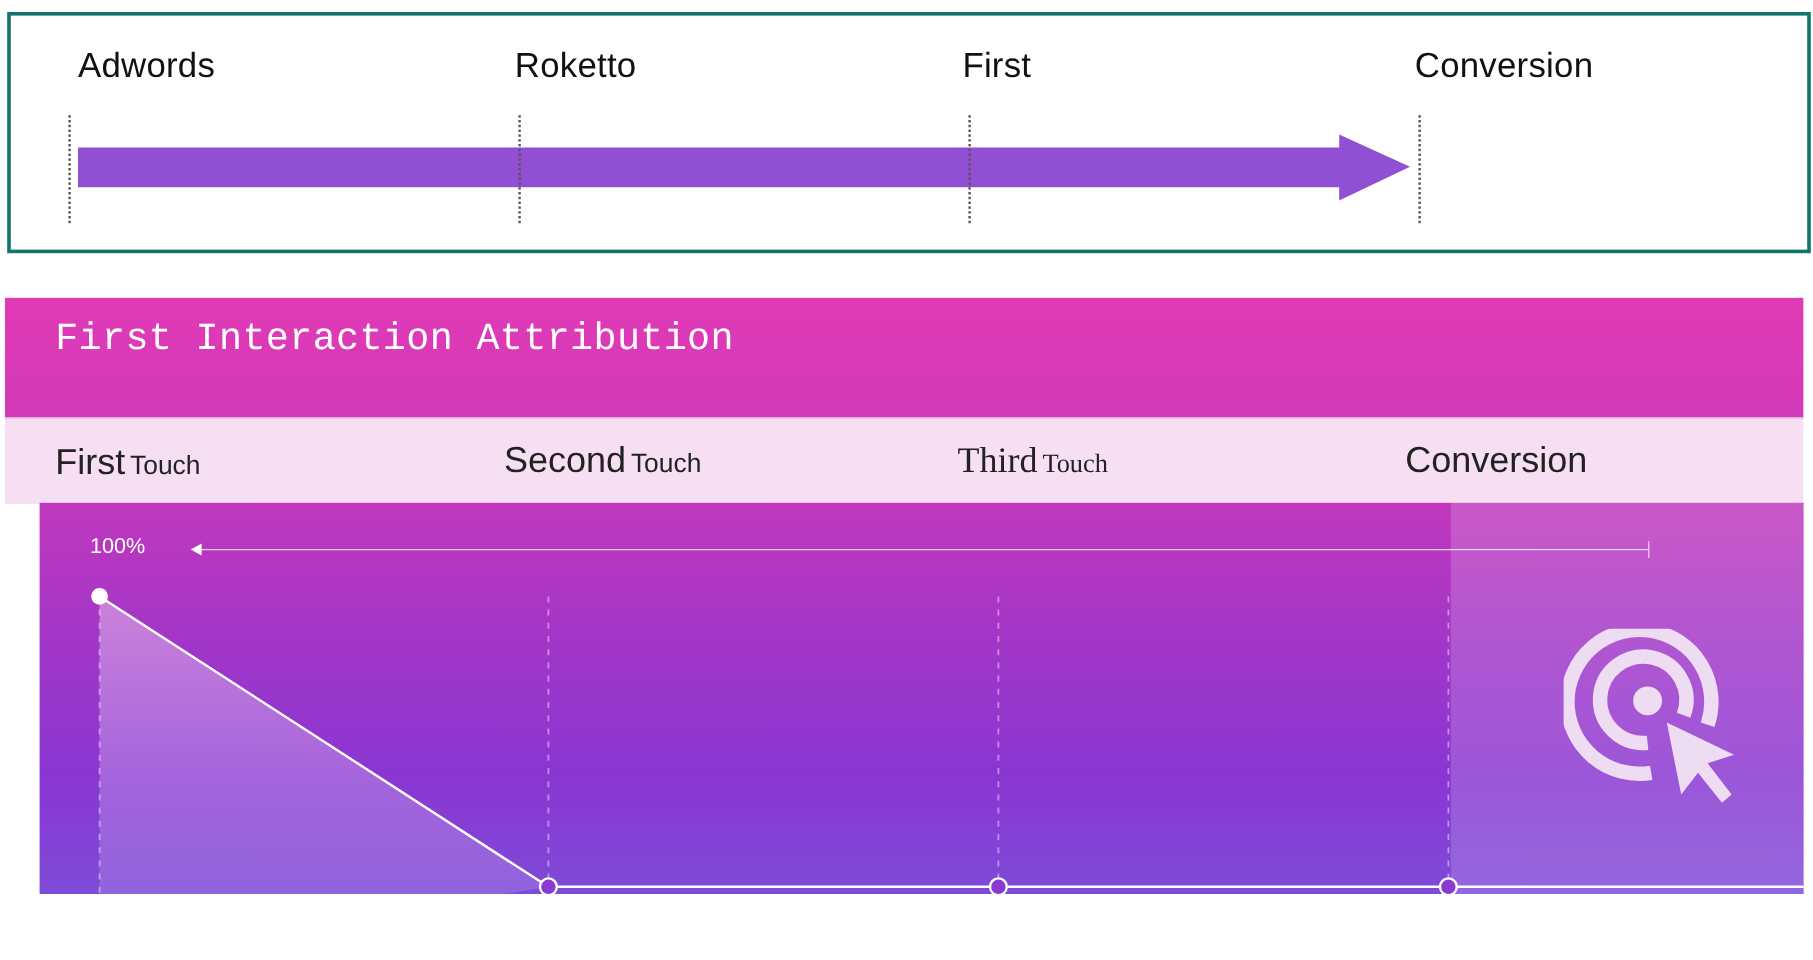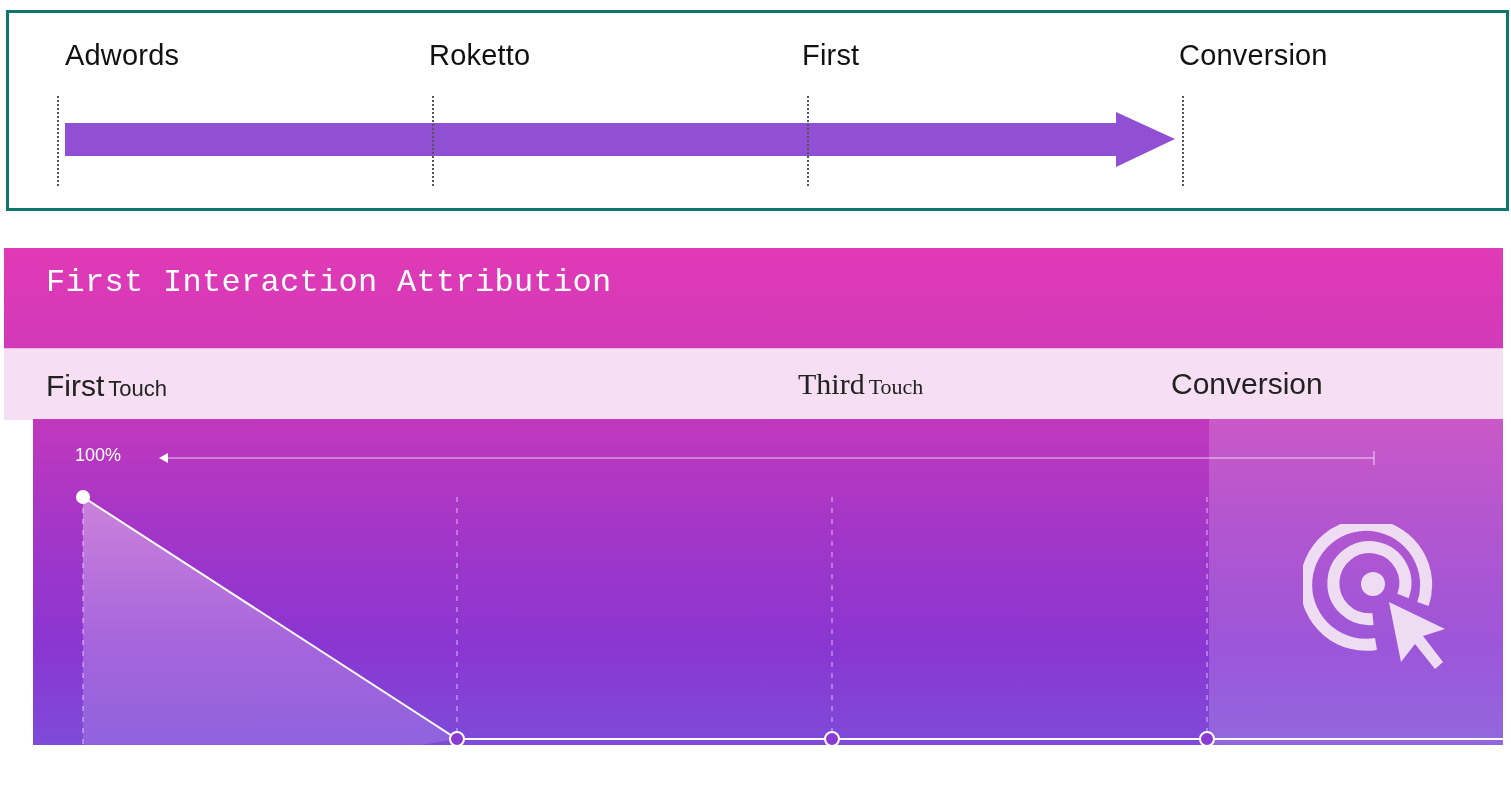--- a/index.html
+++ b/index.html
@@ -46,20 +46,23 @@
 
 <div id="panel" class="abs">
   <div id="panel-header">
     <div id="panel-title">First Interaction Attribution</div>
   </div>
 
   <div id="subheader">
     <div class="stage" style="left:42px; top:20px;">
       <span class="main">First</span><span class="sub">Touch</span>
     </div>
+    <div class="stage" style="left:416px;">
+      <span class="main">Second</span><span class="sub">Touch</span>
+    </div>
     <div class="stage" style="left:794px;font-family:Liberation Serif, serif;">
       <span class="main">Third</span><span class="sub">Touch</span>
     </div>
     <div class="stage" style="left:1167px;">
       <span class="main">Conversion</span>
     </div>
   </div>
 
   <div id="chart">
     <div id="conv-col"></div>

